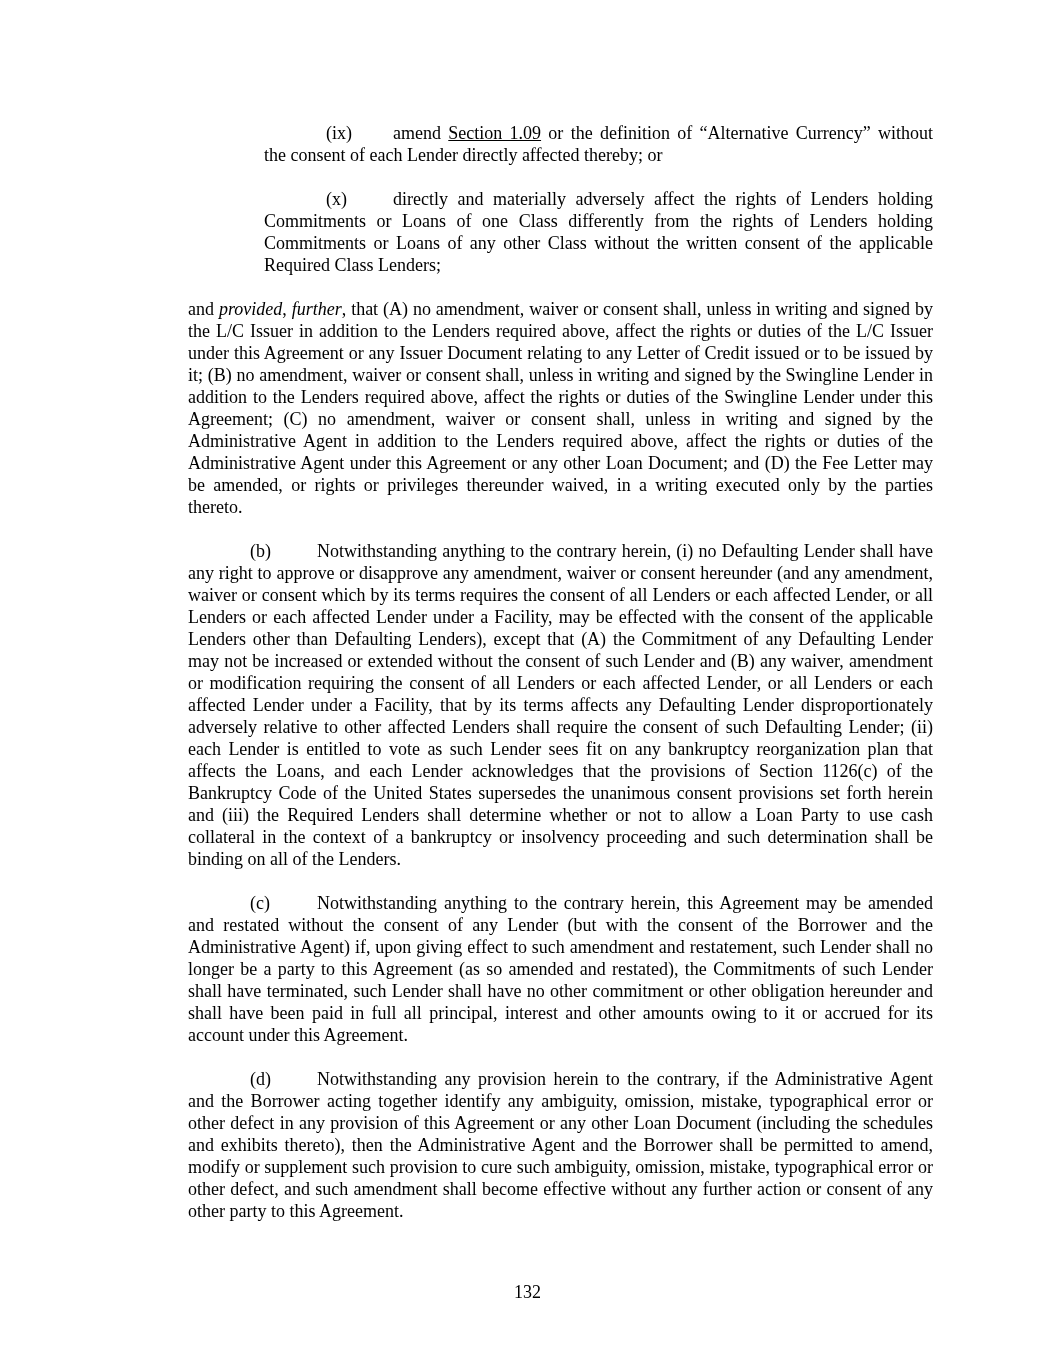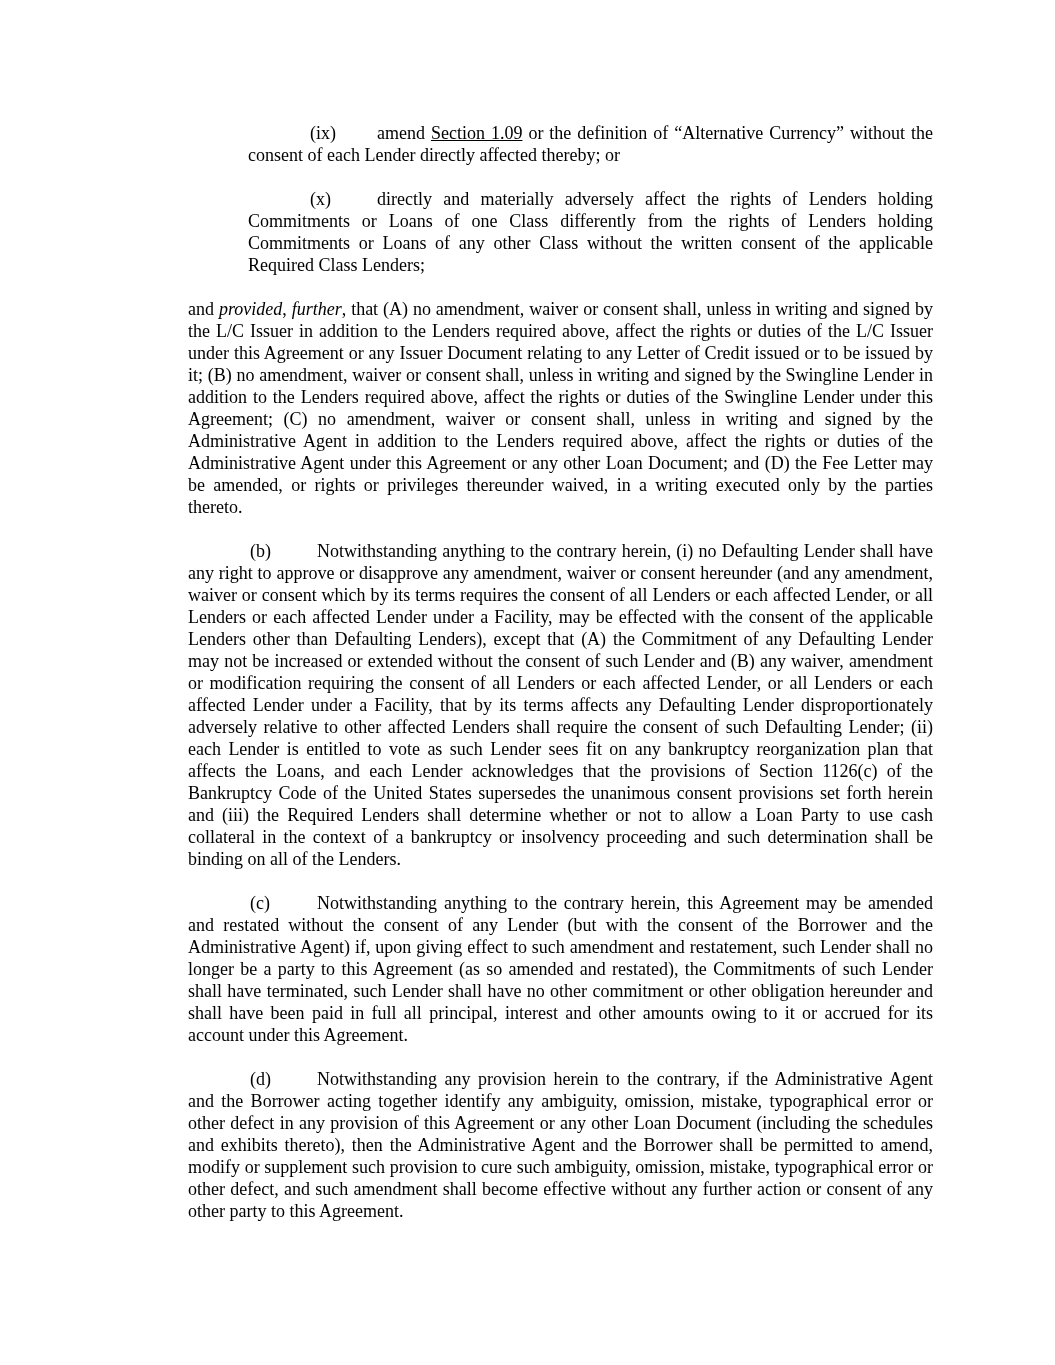--- a/index.html
+++ b/index.html
@@ -18,21 +18,21 @@
     font-size: 18px;
     line-height: 22px;
     color: #000000;
     overflow: hidden;
   }
   p.para {
     margin: 0 0 22px 0;
     text-align: justify;
   }
   p.para.sub {
-    margin-left: 60px;
+    margin-left: 76px;
   }
   p.para.indent {
     text-indent: 62px;
   }
   .label {
     display: inline-block;
     width: 67px;
     text-indent: 0;
   }
   .it { font-style: italic; font-family: Liberation Serif, serif; }
@@ -54,13 +54,14 @@
 
 <div class="page">
   <div id="paragraphs">
       <p class="para sub indent"><span class="label">(ix)</span><span class="">amend </span><span class="ul">Section 1.09</span><span class=""> or the definition of “Alternative Currency” without the consent of each Lender directly affected thereby; or</span></p>
       <p class="para sub indent"><span class="label">(x)</span><span class="">directly and materially adversely affect the rights of Lenders holding Commitments or Loans of one Class differently from the rights of Lenders holding Commitments or Loans of any other Class without the written consent of the applicable Required Class Lenders;</span></p>
       <p class="para"><span class="">and </span><span class="it">provided</span><span class="">, </span><span class="it">further</span><span class="">, that (A) no amendment, waiver or consent shall, unless in writing and signed by the L/C Issuer in addition to the Lenders required above, affect the rights or duties of the L/C Issuer under this Agreement or any Issuer Document relating to any Letter of Credit issued or to be issued by it; (B) no amendment, waiver or consent shall, unless in writing and signed by the Swingline Lender in addition to the Lenders required above, affect the rights or duties of the Swingline Lender under this Agreement; (C) no amendment, waiver or consent shall, unless in writing and signed by the Administrative Agent in addition to the Lenders required above, affect the rights or duties of the Administrative Agent under this Agreement or any other Loan Document; and (D) the Fee Letter may be amended, or rights or privileges thereunder waived, in a writing executed only by the parties thereto.</span></p>
       <p class="para indent"><span class="label">(b)</span><span class="">Notwithstanding anything to the contrary herein, (i) no Defaulting Lender shall have any right to approve or disapprove any amendment, waiver or consent hereunder (and any amendment, waiver or consent which by its terms requires the consent of all Lenders or each affected Lender, or all Lenders or each affected Lender under a Facility, may be effected with the consent of the applicable Lenders other than Defaulting Lenders), except that (A) the Commitment of any Defaulting Lender may not be increased or extended without the consent of such Lender and (B) any waiver, amendment or modification requiring the consent of all Lenders or each affected Lender, or all Lenders or each affected Lender under a Facility, that by its terms affects any Defaulting Lender disproportionately adversely relative to other affected Lenders shall require the consent of such Defaulting Lender; (ii) each Lender is entitled to vote as such Lender sees fit on any bankruptcy reorganization plan that affects the Loans, and each Lender acknowledges that the provisions of Section 1126(c) of the Bankruptcy Code of the United States supersedes the unanimous consent provisions set forth herein and (iii) the Required Lenders shall determine whether or not to allow a Loan Party to use cash collateral in the context of a bankruptcy or insolvency proceeding and such determination shall be binding on all of the Lenders.</span></p>
       <p class="para indent"><span class="label">(c)</span><span class="">Notwithstanding anything to the contrary herein, this Agreement may be amended and restated without the consent of any Lender (but with the consent of the Borrower and the Administrative Agent) if, upon giving effect to such amendment and restatement, such Lender shall no longer be a party to this Agreement (as so amended and restated), the Commitments of such Lender shall have terminated, such Lender shall have no other commitment or other obligation hereunder and shall have been paid in full all principal, interest and other amounts owing to it or accrued for its account under this Agreement.</span></p>
       <p class="para indent"><span class="label">(d)</span><span class="">Notwithstanding any provision herein to the contrary, if the Administrative Agent and the Borrower acting together identify any ambiguity, omission, mistake, typographical error or other defect in any provision of this Agreement or any other Loan Document (including the schedules and exhibits thereto), then the Administrative Agent and the Borrower shall be permitted to amend, modify or supplement such provision to cure such ambiguity, omission, mistake, typographical error or other defect, and such amendment shall become effective without any further action or consent of any other party to this Agreement.</span></p>
     </div>
+  <div class="page-number">132</div>
 </div>
 
 </body></html>

